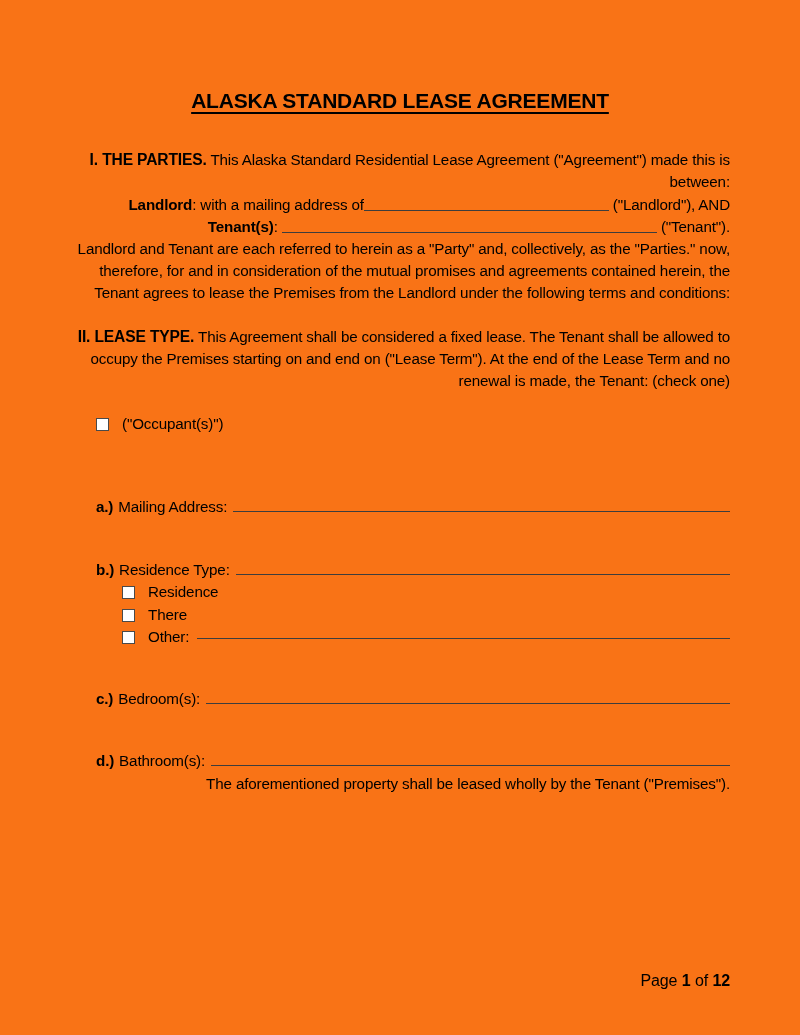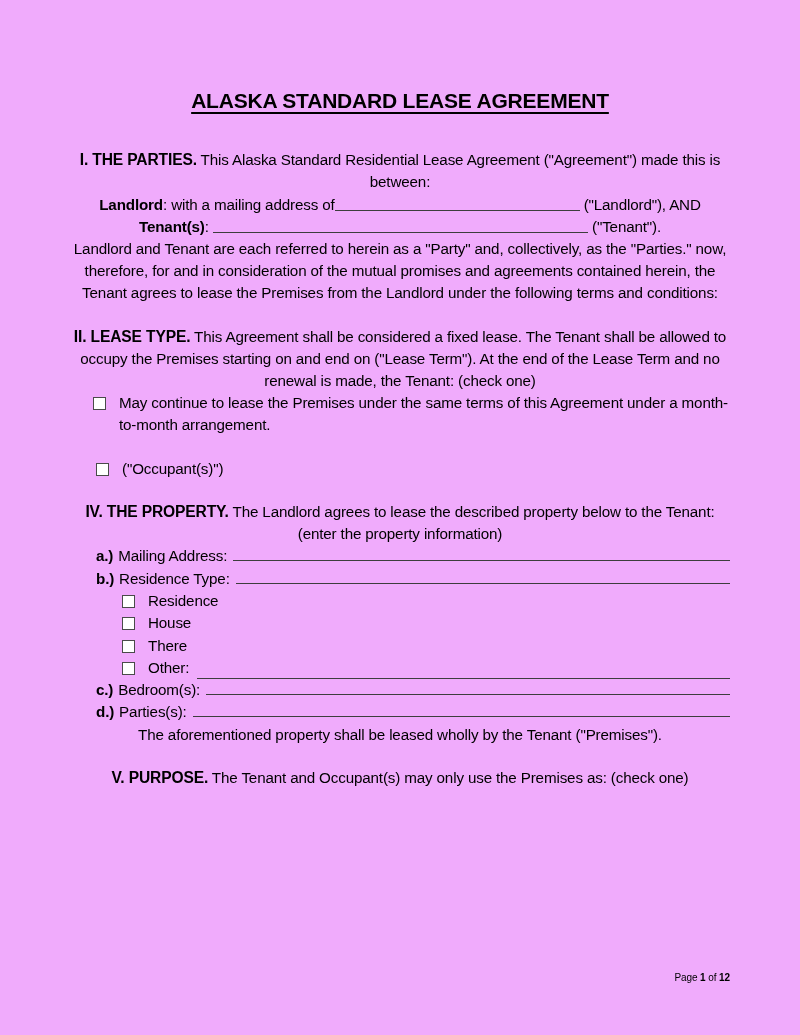--- a/index.html
+++ b/index.html
@@ -8,21 +8,21 @@
     background: #ffffff;
   }
   body {
     font-family: "Liberation Sans", sans-serif;
     color: #000000;
   }
   .page {
     position: relative;
     width: 800px;
     height: 1035px;
-    background: #f0abfc;
+    background: #f97316;
     box-sizing: border-box;
     overflow: hidden;
   }
   .content {
     position: absolute;
     left: 70px;
     top: 88px;
     width: 660px;
   }
   .doc-title {
@@ -35,21 +35,21 @@
   }
   .doc-title span.underline-text {
     text-decoration: underline;
     text-underline-offset: 4px;
     text-decoration-thickness: 2px;
   }
   .para {
     font-size: 15.2px;
     line-height: 22.2px;
     margin: 0;
-    text-align: center;
+    text-align: right;
     letter-spacing: -0.15px;
   }
   .spacer-lg { height: 35px; }
   .spacer-md { height: 21px; }
   .sec-head {
     font-weight: bold;
     font-size: 15.6px;
   }
   .bold { font-weight: bold; }
   .fill {
@@ -95,46 +95,47 @@
   .lettered .lbl {
     flex: 0 0 auto;
     font-weight: bold;
     margin-right: 5px;
     white-space: nowrap;
   }
   .lettered .txt {
     flex: 0 0 auto;
     white-space: nowrap;
     margin-right: 6px;
+    margin-top: 40px;
   }
   .lettered .rule {
     flex: 1 1 auto;
     border-bottom: 1.6px solid #3d3d3d;
     height: 12px;
   }
   .other-row {
     display: flex;
-    align-items: flex-end;
+    align-items: flex-start;
     font-size: 15.2px;
     line-height: 22.2px;
     letter-spacing: -0.15px;
   }
   .other-row .rule {
     flex: 1 1 auto;
     border-bottom: 1.6px solid #3d3d3d;
     height: 12px;
     margin-left: 8px;
   }
   .footer {
     position: absolute;
     left: 0;
     right: 70px;
     top: 972px;
     text-align: right;
-    font-size: 10px;
+    font-size: 16px;
     letter-spacing: -0.1px;
   }
 </style>
 </head>
 <body>
 
 <div class="page">
 
   <div class="content">
 
@@ -148,60 +149,51 @@
 
     <p class="para"><span class="bold">Tenant(s)</span><span>: </span><span class="fill" style="width:375px"></span> <span>("Tenant").</span></p>
 
     <p class="para">Landlord and Tenant are each referred to herein as a "Party" and, collectively, as the "Parties." now, therefore, for and in consideration of the mutual promises and agreements contained herein, the Tenant agrees to lease the Premises from the Landlord under the following terms and conditions:</p>
 
     <div class="spacer-md"></div>
 
     <p class="para"><span class="sec-head">II. LEASE TYPE.</span><span> This Agreement shall be considered a fixed lease. The Tenant shall be allowed to occupy the Premises starting on and end on ("Lease Term"). At the end of the Lease Term and no renewal is made, the Tenant: (check one)</span></p>
 
     <div class="checklist indent-1">
-      <div class="check-item">
-        <span class="cbox"></span>
-        <span class="check-text">May continue to lease the Premises under the same terms of this Agreement under a month-to-month arrangement.</span>
-      </div>
     </div>
 
     <div class="spacer-md"></div>
 
 
     <div class="checklist indent-2">
       <div class="check-item">
         <span class="cbox"></span>
         <span class="check-text">("Occupant(s)")</span>
       </div>
     </div>
 
     <div class="spacer-md"></div>
 
-    <p class="para"><span class="sec-head">IV. THE PROPERTY.</span><span> The Landlord agrees to lease the described property below to the Tenant: (enter the property information)</span></p>
 
     <div class="lettered">
       <span class="lbl">a.)</span>
       <span class="txt">Mailing Address:</span>
       <span class="rule"></span>
     </div>
 
     <div class="lettered">
       <span class="lbl">b.)</span>
       <span class="txt">Residence Type:</span>
       <span class="rule"></span>
     </div>
 
     <div class="checklist indent-3">
       <div class="check-item">
         <span class="cbox"></span>
         <span class="check-text">Residence</span>
-      </div>
-      <div class="check-item">
-        <span class="cbox"></span>
-        <span class="check-text">House</span>
       </div>
       <div class="check-item">
         <span class="cbox"></span>
         <span class="check-text">There</span>
       </div>
       <div class="check-item">
         <span class="cbox"></span>
         <span class="check-text other-row">
           <span>Other:</span>
           <span class="rule"></span>
@@ -210,27 +202,26 @@
     </div>
 
     <div class="lettered">
       <span class="lbl">c.)</span>
       <span class="txt">Bedroom(s):</span>
       <span class="rule"></span>
     </div>
 
     <div class="lettered">
       <span class="lbl">d.)</span>
-      <span class="txt">Parties(s):</span>
+      <span class="txt">Bathroom(s):</span>
       <span class="rule"></span>
     </div>
 
     <p class="para">The aforementioned property shall be leased wholly by the Tenant ("Premises").</p>
 
     <div class="spacer-md"></div>
 
-    <p class="para"><span class="sec-head">V. PURPOSE.</span><span> The Tenant and Occupant(s) may only use the Premises as: (check one)</span></p>
 
   </div>
 
   <div class="footer"><span>Page </span><span class="bold">1</span><span> of </span><span class="bold">12</span></div>
 
 </div>
 
 </body></html>

